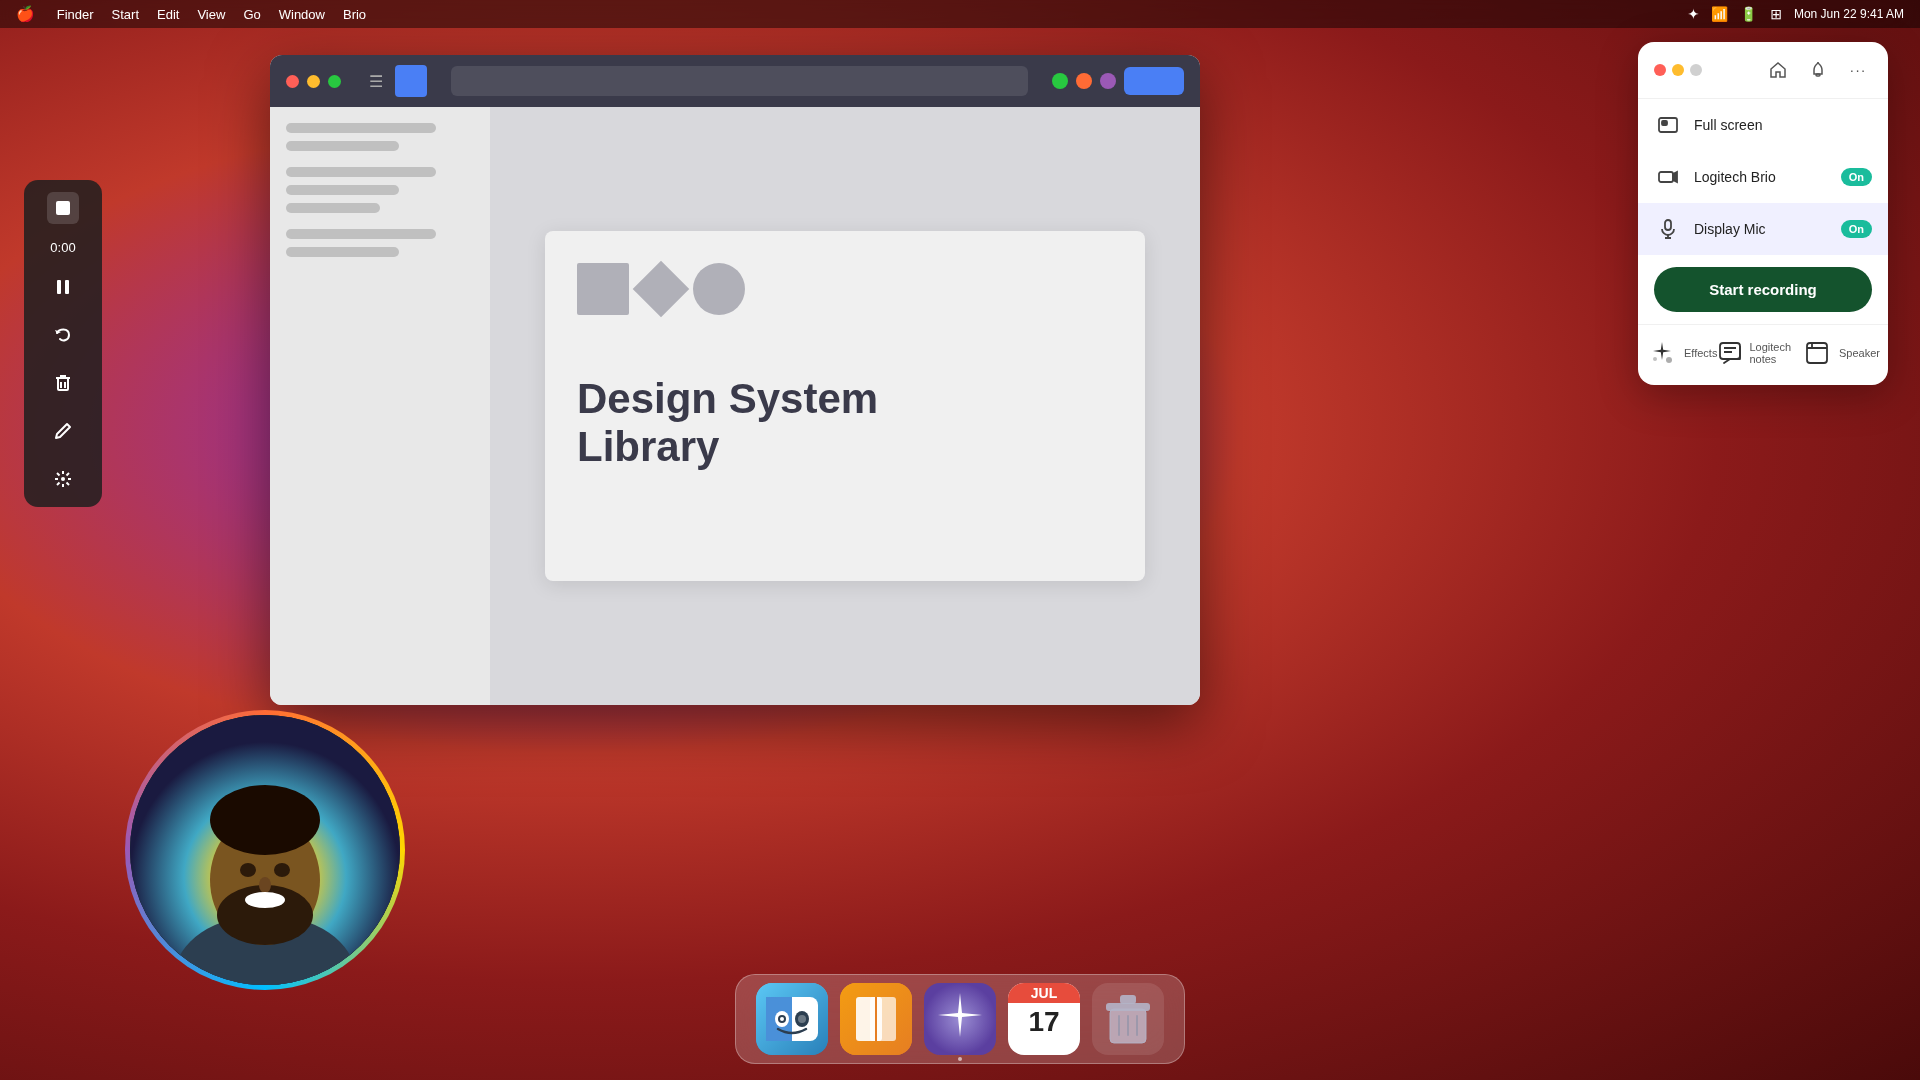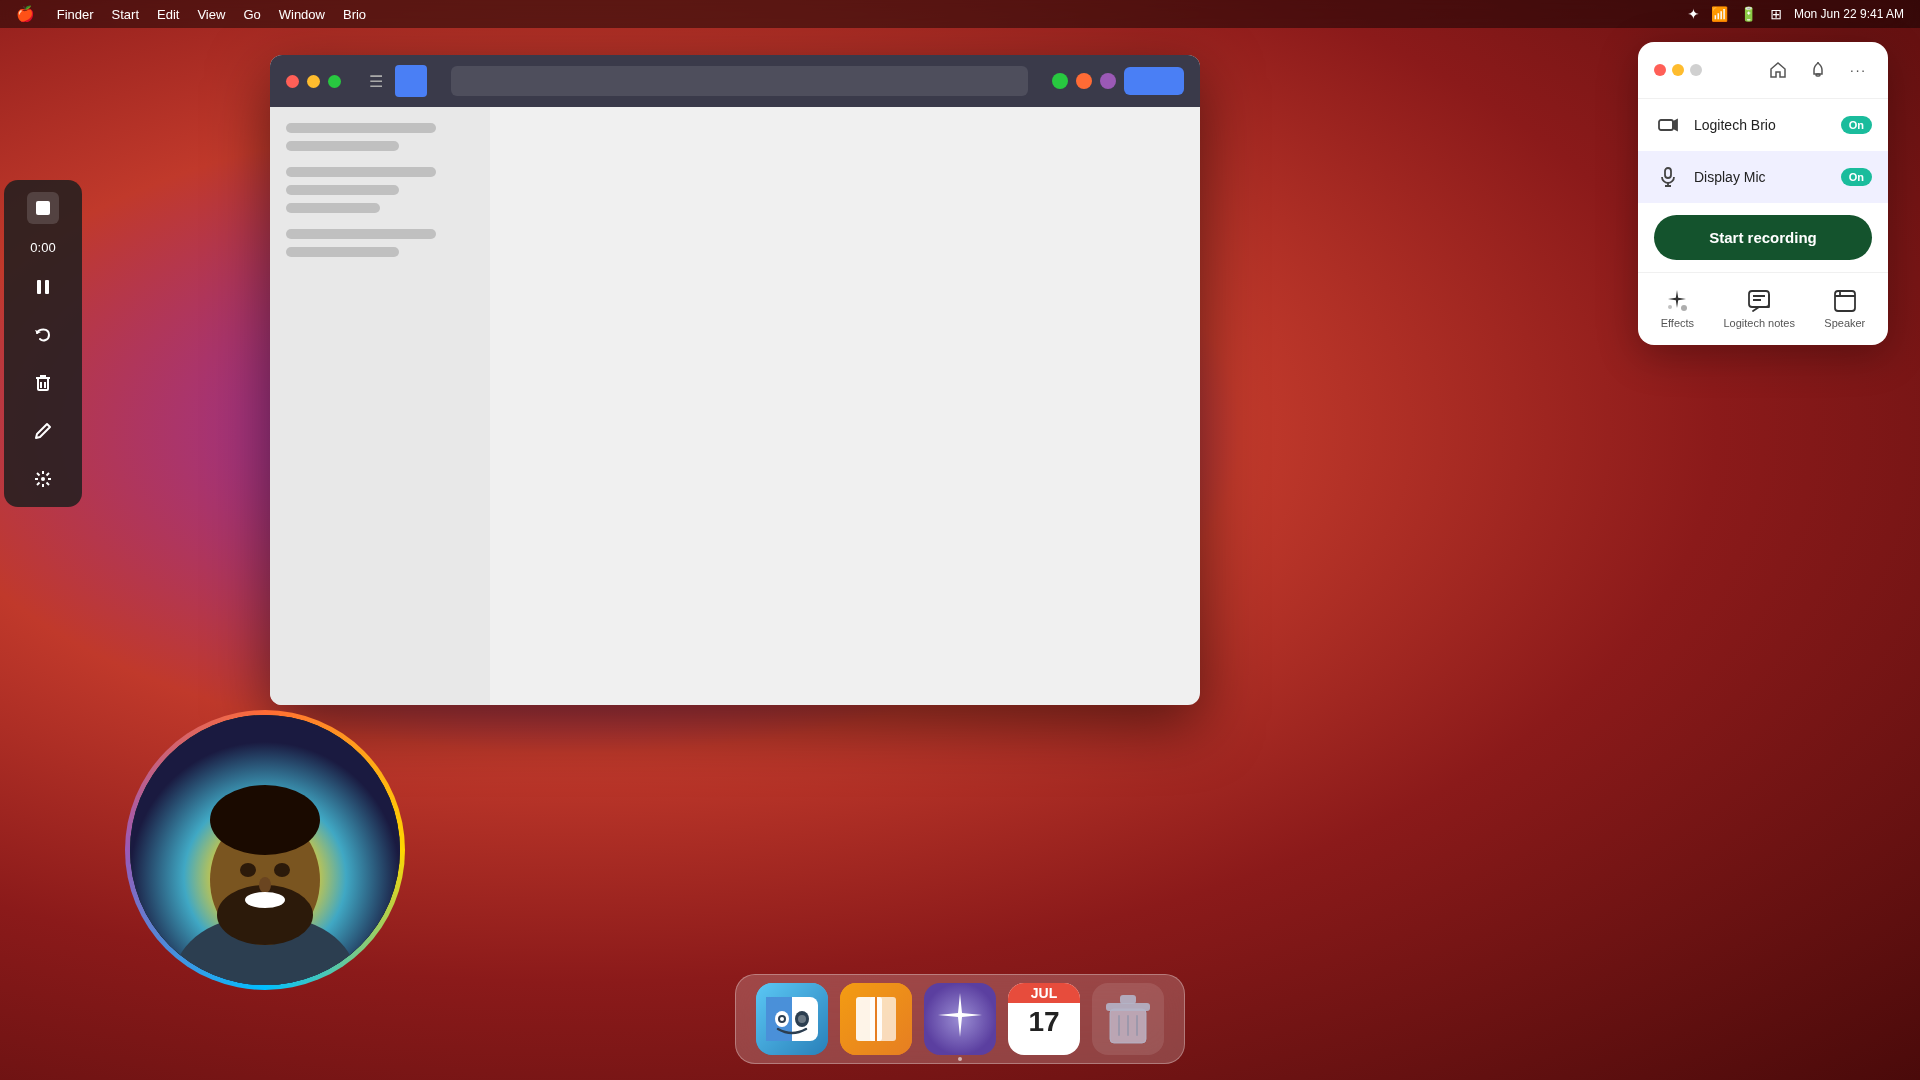--- a/index.html
+++ b/index.html
@@ -238,21 +238,21 @@
       border-radius: 50%;
       background: linear-gradient(160deg, #1a2a3a 0%, #2c3e50 50%, #1a1a2e 100%);
       position: relative;
       overflow: hidden;
     }
 
     
     .toolbar {
       position: absolute;
       top: 180px;
-      left: 4px;
+      left: 24px;
       width: 78px;
       background: rgba(30,30,30,0.85);
       border-radius: 14px;
       padding: 12px;
       display: flex;
       flex-direction: column;
       align-items: center;
       gap: 16px;
       z-index: 20;
     }
@@ -415,22 +415,23 @@
 
     .panel-footer {
       display: flex;
       justify-content: space-around;
       padding: 12px 8px 16px;
       border-top: 1px solid #f0f0f0;
     }
 
     .footer-action {
       display: flex;
-      flex-direction: column;
-      align-items: center;
+      flex-direction: row;
+      align-items: center;
+      gap: 6px;
       cursor: pointer;
     }
 
     .footer-action-icon {
       width: 32px;
       height: 32px;
       display: flex;
       align-items: center;
       justify-content: center;
       font-size: 20px;
@@ -587,20 +588,30 @@
       <div class="sidebar-group">
         <div class="sidebar-item long"></div>
         <div class="sidebar-item medium"></div>
         <div class="sidebar-item short"></div>
       </div>
       <div class="sidebar-group">
         <div class="sidebar-item long"></div>
         <div class="sidebar-item medium"></div>
       </div>
     </div>
+    <div class="main-content">
+      <div class="slide-card">
+        <div class="slide-shapes">
+          <div class="shape-square"></div>
+          <div class="shape-diamond"></div>
+          <div class="shape-circle"></div>
+        </div>
+        <div class="slide-title">Design System<br>Library</div>
+      </div>
+    </div>
   </div>
 </div>
 
 <div class="webcam-circle">
   <div class="person-face">
 
     <svg width="270" height="270" viewBox="0 0 270 270" style="position:absolute;inset:0;">
 
       <rect width="270" height="270" fill="#1a2530"></rect>
 
@@ -738,20 +749,29 @@
             <line x1="9" y1="2" x2="9" y2="1"></line>
           </svg>
       </div>
       <div class="panel-action-icon">
         <span style="letter-spacing:1px;font-size:14px;color:#555;">···</span>
       </div>
     </div>
   </div>
 
   
+  <div class="panel-item">
+    <div class="panel-item-icon">
+      <svg width="22" height="22" viewBox="0 0 22 22" fill="none" stroke="#444" stroke-width="1.8">
+          <rect x="2" y="4" width="18" height="14" rx="2"></rect>
+          <rect x="5" y="7" width="5" height="4" rx="1" fill="#444"></rect>
+        </svg>
+    </div>
+    <span class="panel-item-label">Full screen</span>
+  </div>
 
   
   <div class="panel-item">
     <div class="panel-item-icon">
       <svg width="22" height="22" viewBox="0 0 22 22" fill="none" stroke="#444" stroke-width="1.8">
           <rect x="2" y="6" width="14" height="10" rx="2"></rect>
           <polygon points="16,8 20,6 20,16 16,14" fill="#444"></polygon>
         </svg>
     </div>
     <span class="panel-item-label">Logitech Brio</span>

